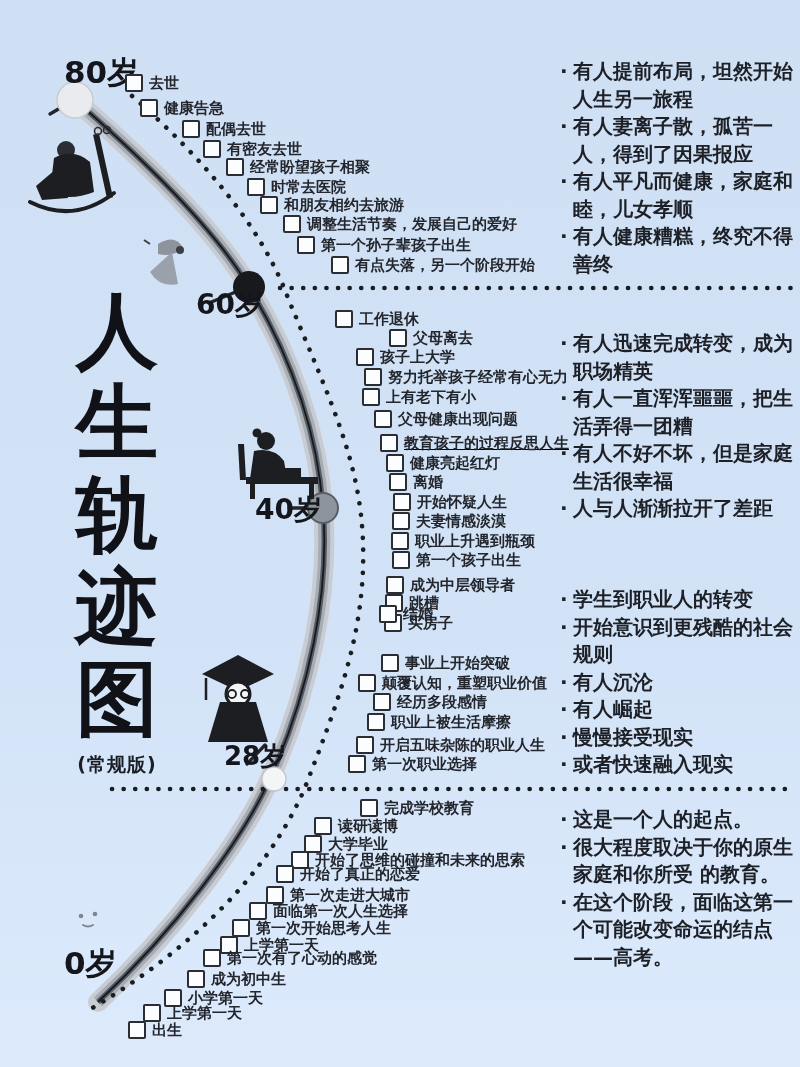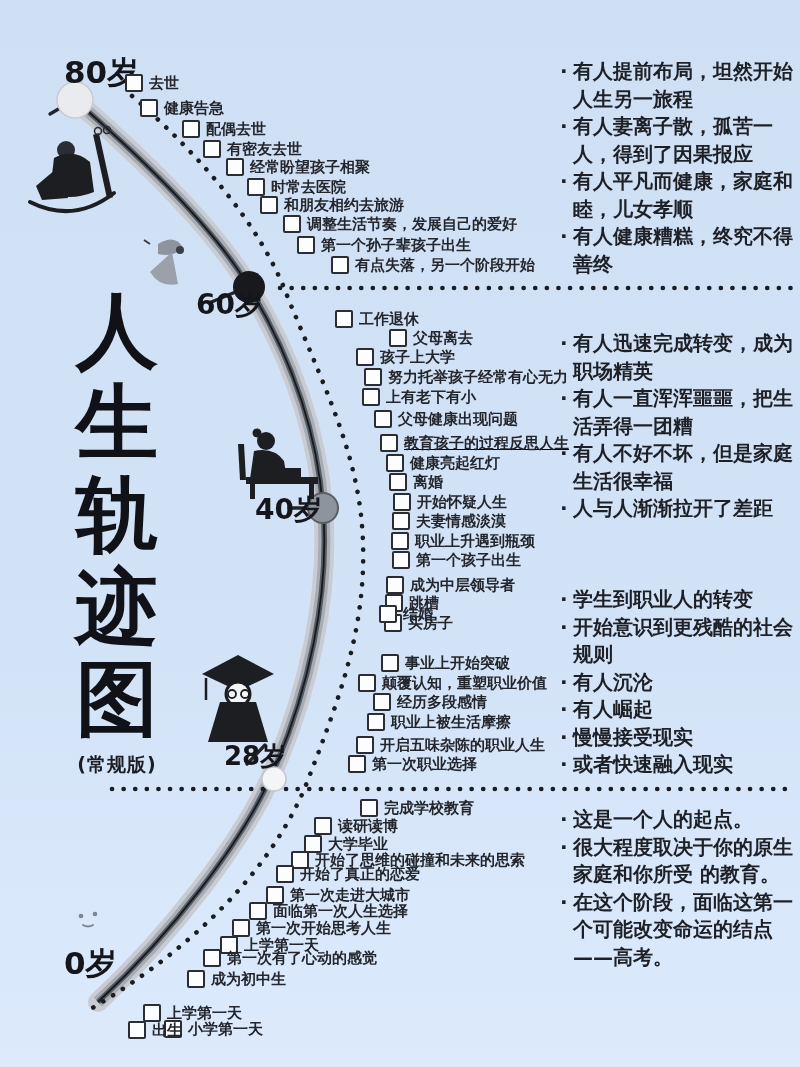--- a/index.html
+++ b/index.html
@@ -295,21 +295,21 @@
         <span class="cbl">上学第一天</span>
       </div>
       <div class="check-item" style="left: 203px; top: 949px;">
         <span class="cbx"></span>
         <span class="cbl">第一次有了心动的感觉</span>
       </div>
       <div class="check-item" style="left: 187px; top: 970px;">
         <span class="cbx"></span>
         <span class="cbl">成为初中生</span>
       </div>
-      <div class="check-item" style="left: 164px; top: 1020px; align-items: center;">
+      <div class="check-item" style="left: 164px; top: 989px; align-items: center;">
         <span class="cbx"></span>
         <span class="cbl">小学第一天</span>
       </div>
       <div class="check-item" style="left: 143px; top: 1004px;">
         <span class="cbx"></span>
         <span class="cbl">上学第一天</span>
       </div>
       <div class="check-item" style="left: 128px; top: 1021px;">
         <span class="cbx"></span>
         <span class="cbl">出生</span>

